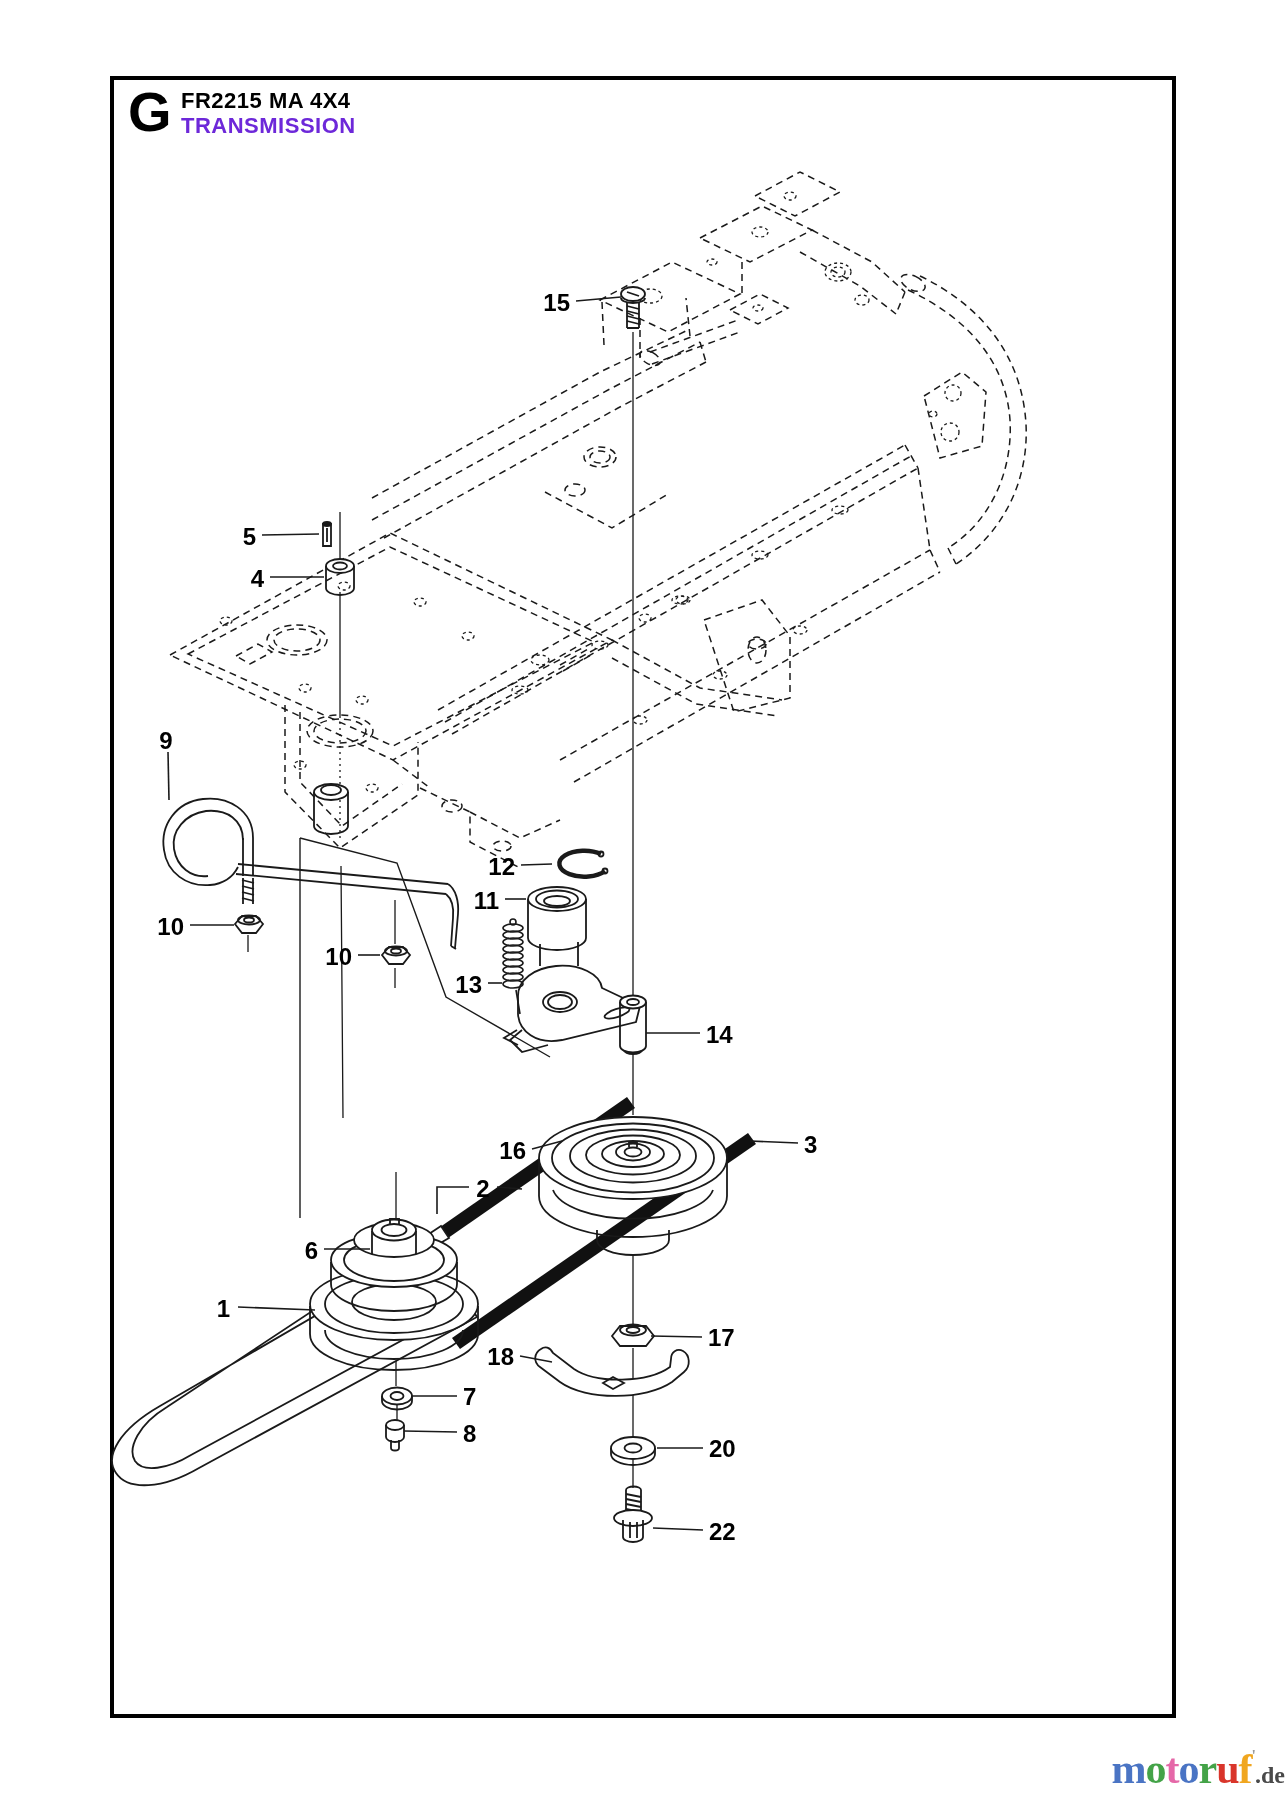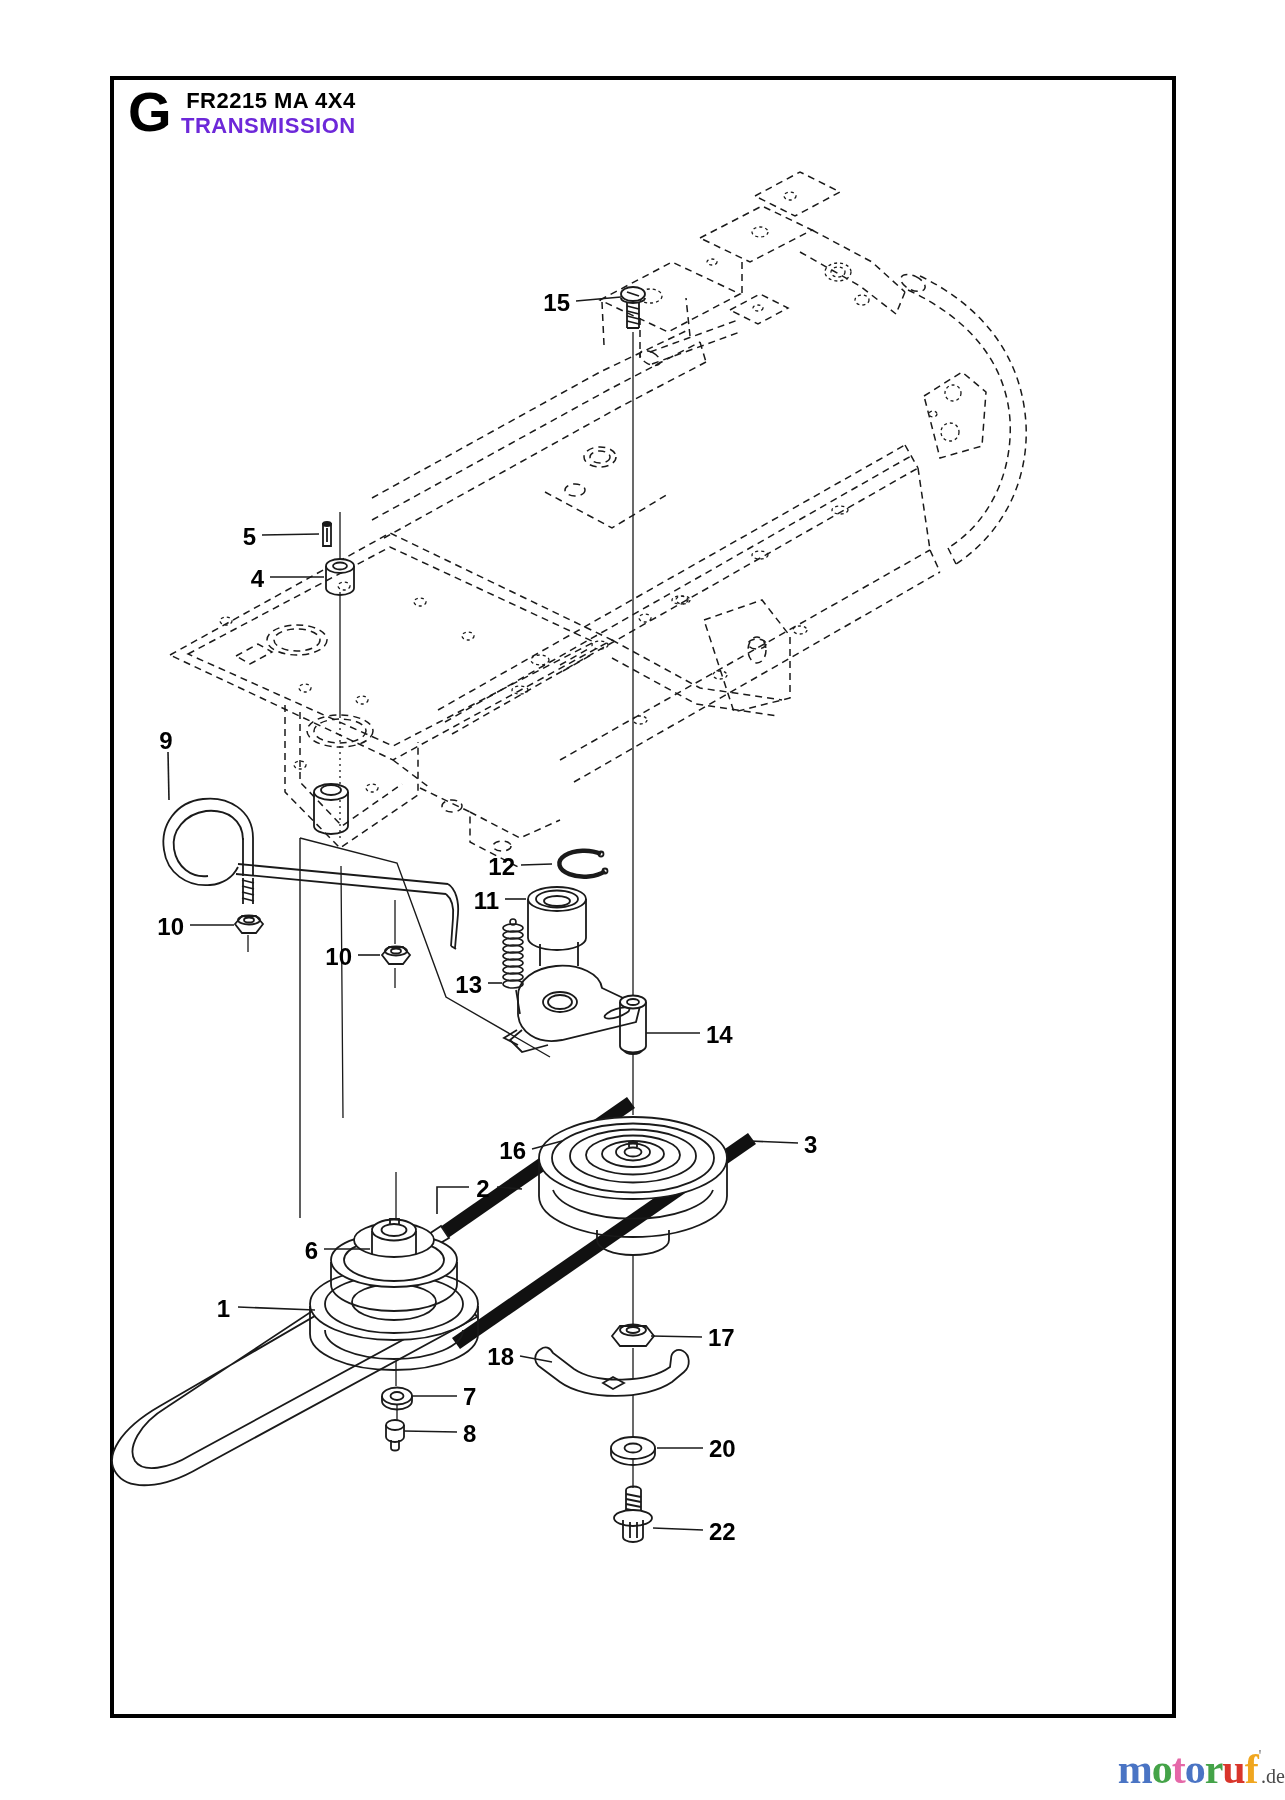--- a/index.html
+++ b/index.html
@@ -9,30 +9,30 @@
   }
   .border-frame {
     position:absolute; left:110px; top:76px; width:1066px; height:1642px;
     border:4px solid #000; box-sizing:border-box;
   }
   .section-letter {
     position:absolute; left:128px; top:84px; font-size:56px; font-weight:700;
     color:#000; line-height:1;
   }
   .header-text { position:absolute; left:181px; top:88px; }
-  .model-line   { font-size:22px; font-weight:700; color:#000; line-height:25px; letter-spacing:0.5px;text-align:right; }
+  .model-line   { font-size:22px; font-weight:700; color:#000; line-height:25px; letter-spacing:0.5px; }
   .section-line { font-size:22px; font-weight:700; color:#6d28d9; line-height:25px; letter-spacing:0.5px; }
   svg.diagram { position:absolute; left:0; top:0; }
   .callout-text { font:700 24px "Liberation Sans", sans-serif; fill:#000; }
   .watermark {
     position:absolute; left:1085px; top:1748px; width:200px; text-align:right;
     font-family:"Liberation Serif", serif; font-weight:700; font-size:42px;
     letter-spacing:-1px; line-height:1; white-space:nowrap;
   }
-  .watermark .suffix { font-size:20px; font-weight:400; letter-spacing:0; }
+  .watermark .suffix { font-size:24px; font-weight:700; letter-spacing:0; }
   .watermark .tick { font-size:16px; vertical-align:top; }
 </style>
 </head>
 <body>
 
 <div class="page">
 
   <div class="border-frame"></div>
 
   <div class="section-letter">G</div>

